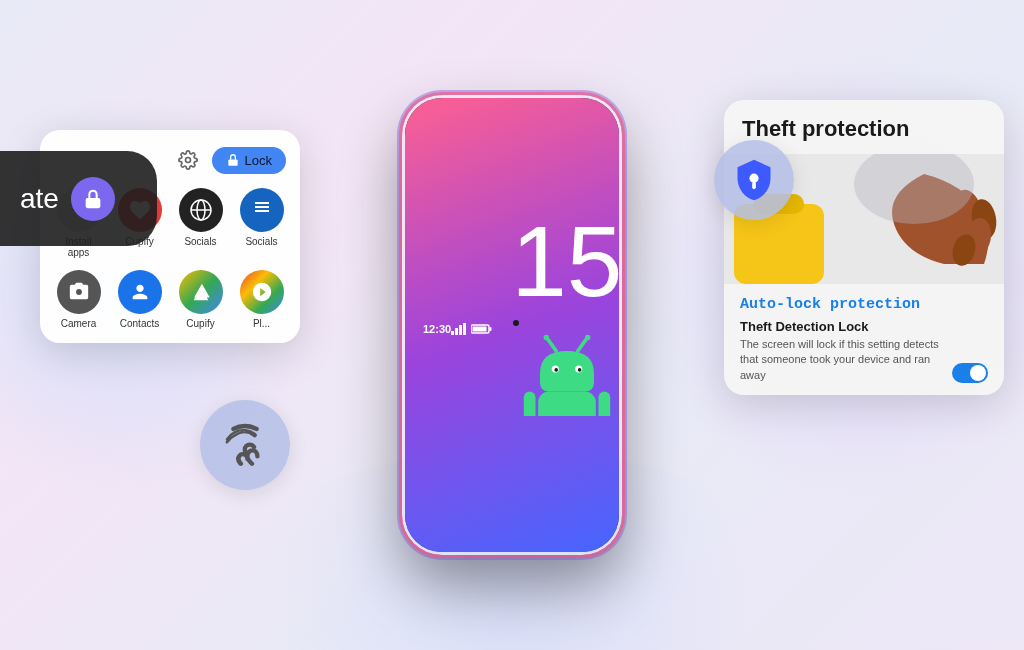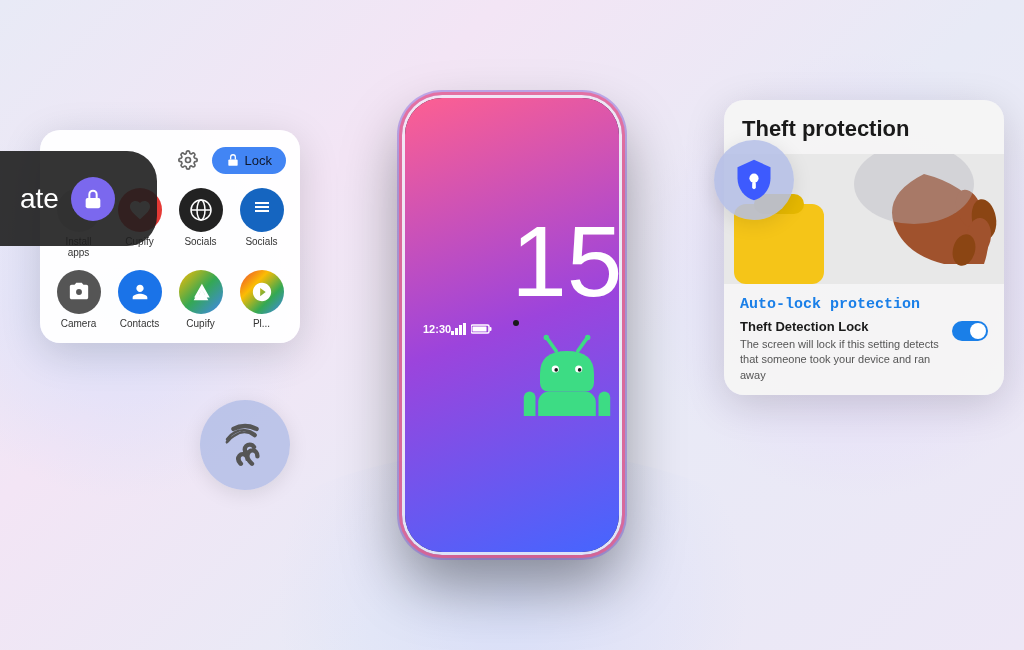--- a/index.html
+++ b/index.html
@@ -310,21 +310,21 @@
     .auto-lock-label {
       font-size: 15px;
       color: #1a7fe8;
       font-weight: 600;
       margin-bottom: 6px;
       font-family: Liberation Mono, monospace;
     }
 
     .theft-detection-row {
       display: flex;
-      align-items: flex-start;
+      align-items: flex-end;
       justify-content: space-between;
       gap: 10px;
     }
 
     .theft-detection-text {
       flex: 1;
     }
 
     .theft-detection-title {
       font-size: 13px;

